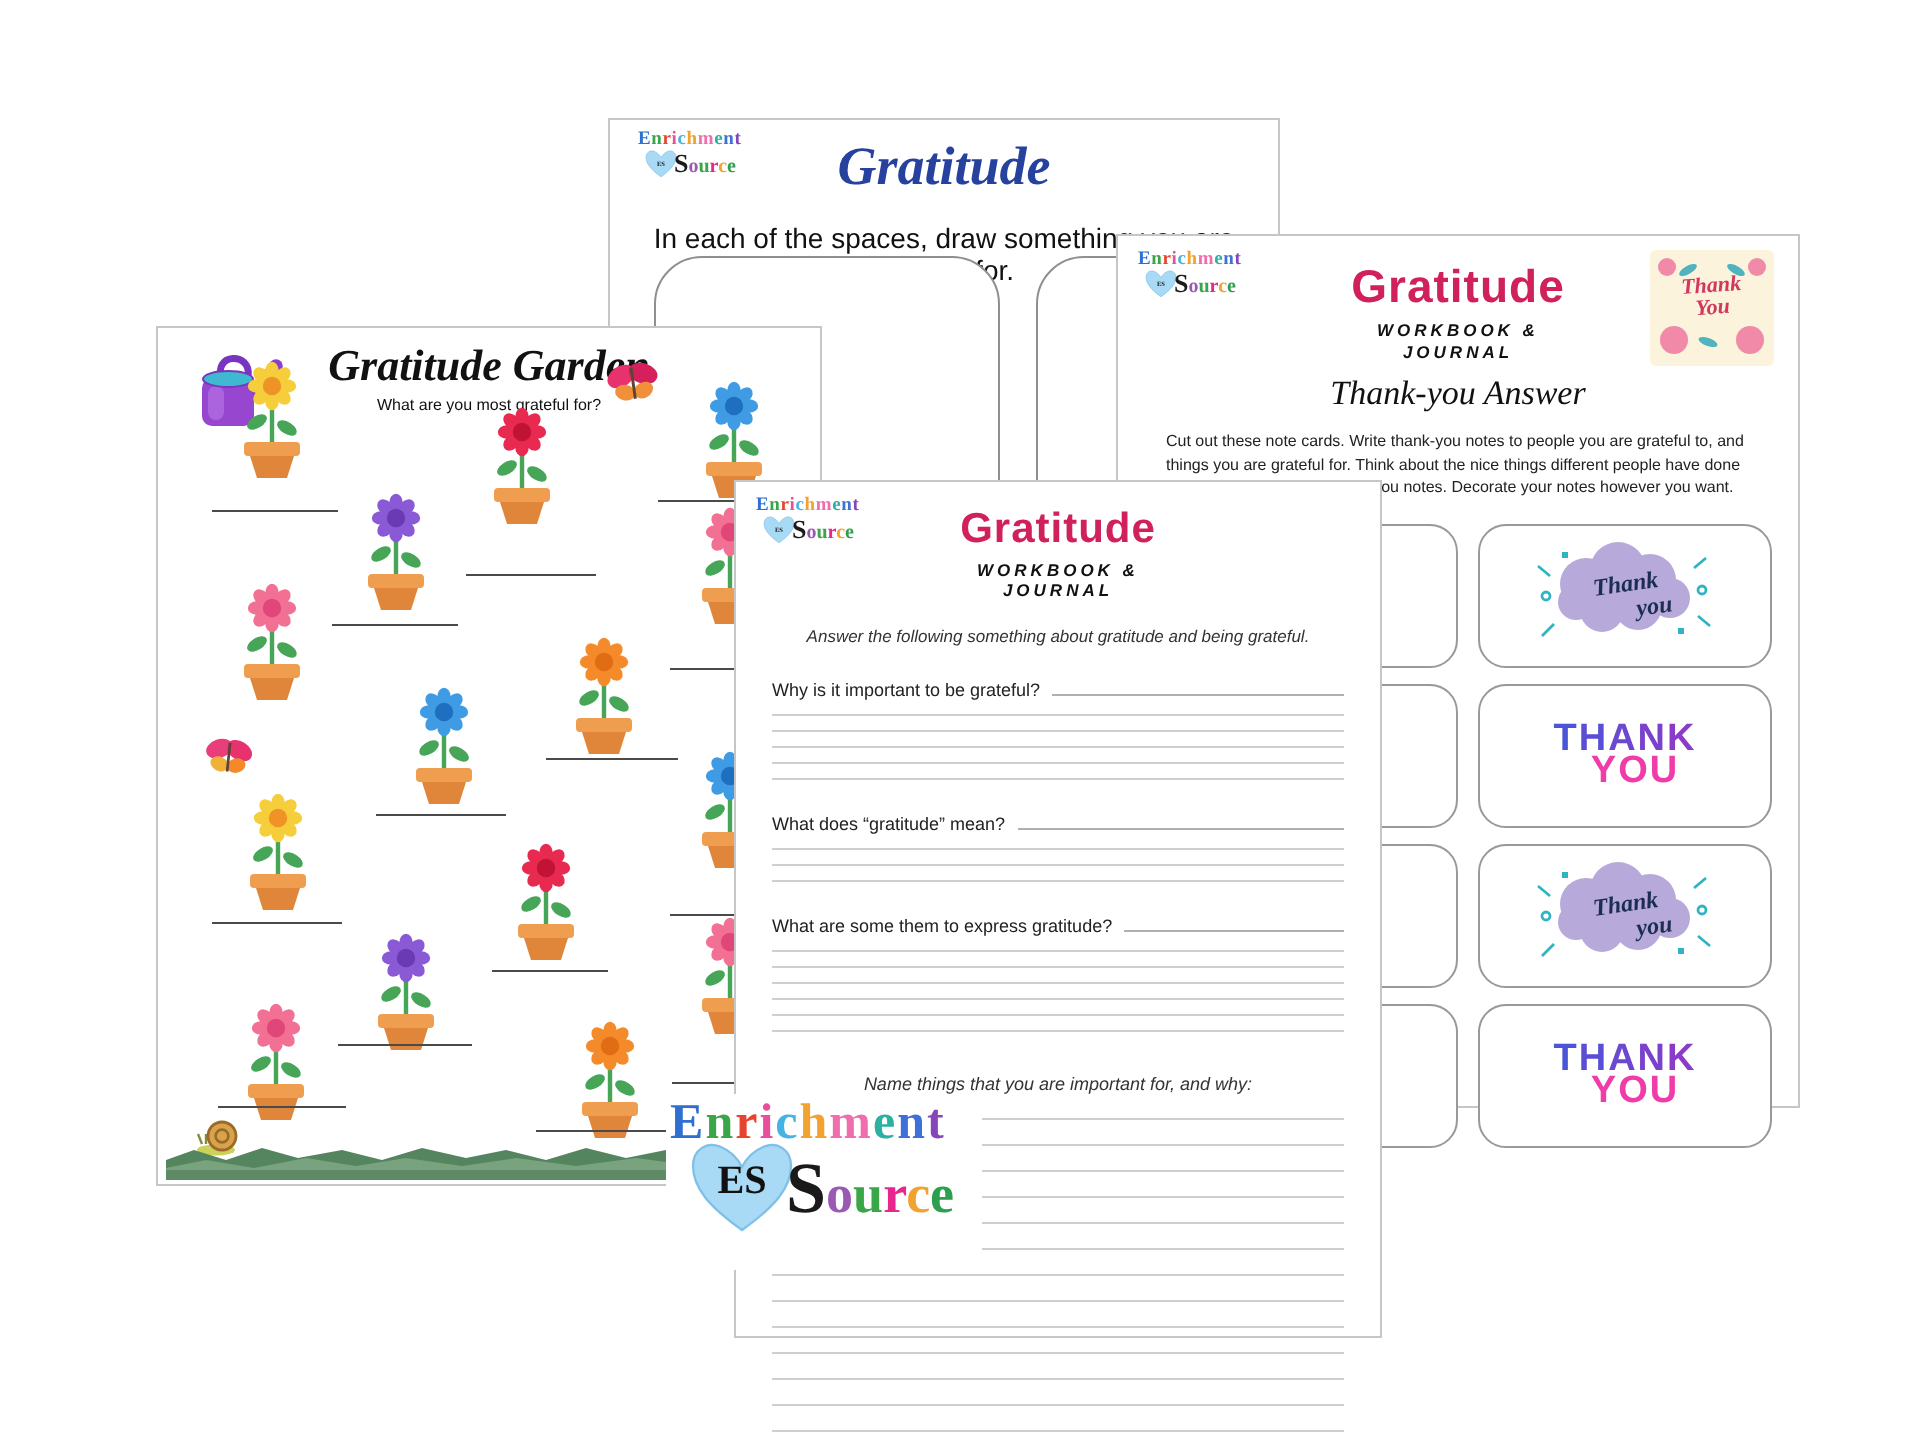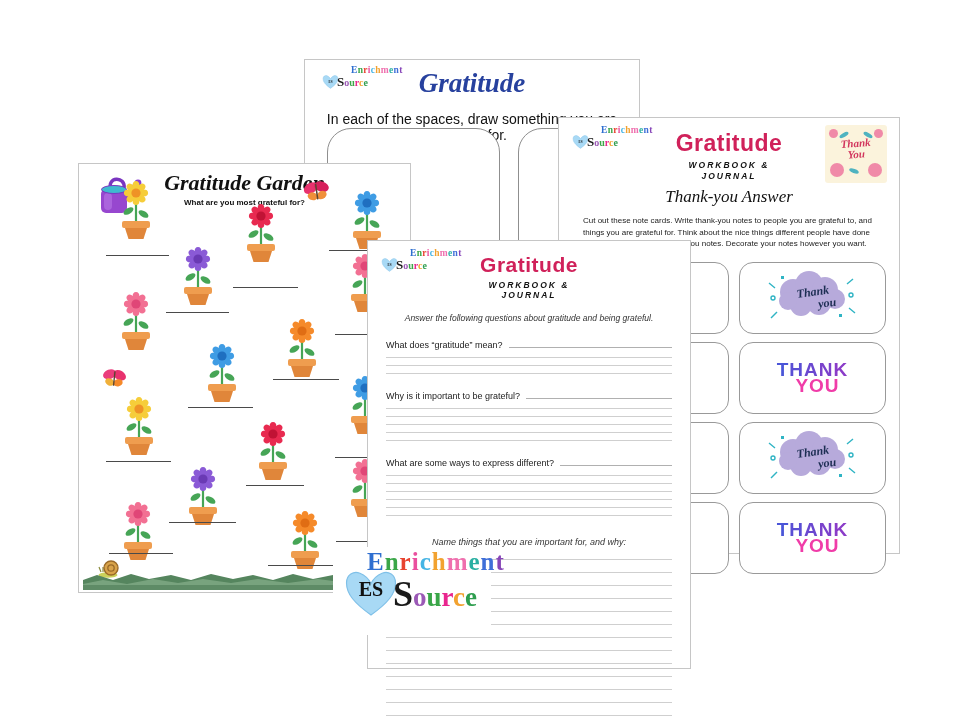--- a/index.html
+++ b/index.html
@@ -9,21 +9,21 @@
 
   
   #page-draw   {left:304px;top:59px; width:336px;height:420px;z-index:1;}
   #page-notes  {left:558px;top:117px;width:342px;height:437px;z-index:2;}
   #page-garden {left:78px; top:163px;width:333px;height:430px;z-index:3;}
   #page-journal{left:367px;top:240px;width:324px;height:429px;z-index:4;}
   #big-logo    {position:absolute;left:333px;top:547px;width:158px;height:88px;background:#fff;z-index:5;}
 
   
   .logo{font-family:cursive;font-weight:bold;line-height:1;}
-  .logo .row1{white-space:nowrap;margin-left:32px;}
+  .logo .row1{white-space:nowrap;}
   .logo .row2{display:flex;align-items:center;white-space:nowrap;}
   .logo.small{width:60px;}
   .logo.small .row1{font-size:9.5px;letter-spacing:.3px;}
   .logo.small .row2{margin-left:3px;margin-top:-2px;}
   .logo.small .row2 svg{width:17px;height:16px;}
   .logo.small .word2{font-size:10px;margin-left:-2px;}
   .logo.small .word2 .cap{font-size:13px;}
   .logo.big .row1{font-size:25px;letter-spacing:1px;}
   .logo.big .row2{margin-left:8px;margin-top:-6px;}
   .logo.big .row2 svg{width:56px;height:52px;}
@@ -58,21 +58,21 @@
          border-radius:3px;overflow:hidden;}
   .stamp .txt{position:absolute;left:0;right:0;top:13px;text-align:center;font-family:cursive;
               font-style:italic;font-weight:bold;font-size:11px;line-height:11px;color:#d2375e;
               transform:rotate(-4deg);}
   .stamp .blob{position:absolute;width:9px;height:9px;border-radius:50%;background:#f08aa8;}
   .stamp .leaf{position:absolute;width:10px;height:4px;border-radius:50%;background:#4fb3c0;}
 
   
   .g-title{position:absolute;left:0;right:0;top:6px;text-align:center;font-family:cursive;
            font-style:italic;font-weight:bold;font-size:22px;color:#111;}
-  .g-sub{position:absolute;left:0;right:0;top:34px;text-align:center;font-size:8px;color:#111;font-weight:bold;}
+  .g-sub{position:absolute;left:0;right:0;top:34px;text-align:center;font-size:8px;color:#111;}
   .flower{position:absolute;width:46px;height:60px;}
   .g-line{position:absolute;height:0;border-top:1.6px solid #4a4a4a;}
   .sprite{position:absolute;}
   #grass{position:absolute;left:4px;right:3px;bottom:2px;height:22px;}
 
   
   #journal-logo{left:10px;top:8px;}
   .j-title{margin-top:12px;text-align:center;font-weight:bold;font-size:21px;letter-spacing:.5px;}
   .j-wb{margin-top:3px;text-align:center;font-size:8.5px;font-weight:bold;font-style:italic;
         letter-spacing:2px;line-height:10px;color:#111;}
@@ -526,45 +526,45 @@
               <text x="24" y="25" text-anchor="middle" font-size="9.2" font-weight="bold" fill="#111" font-family="cursive">ES</text>
             </svg>
             <span class="word2"><span class="cap" style="color: rgb(26, 26, 26);">S</span><span style="color: rgb(155, 89, 182);">o</span><span style="color: rgb(58, 166, 72);">u</span><span style="color: rgb(233, 37, 142);">r</span><span style="color: rgb(242, 162, 48);">c</span><span style="color: rgb(46, 158, 79);">e</span></span>
           </div>
         </div>
       </div>
     <div class="j-title tred">Gratitude</div>
     <div class="j-wb">
       <span>WORKBOOK &amp;</span><br><span>JOURNAL</span>
     </div>
-    <div class="j-instr">Answer the following questions about gratitude and being grateful.</div>
+    <div class="j-instr">Answer the following something about gratitude and being grateful.</div>
     <div class="j-body" id="journal-body">
+        <div class="q">
+          <div class="q-row">
+            <span>Why is it important to be grateful?</span>
+            <span class="q-fill"></span>
+          </div>
+          <div class="w-line"></div>
+          <div class="w-line"></div>
+          <div class="w-line"></div>
+          <div class="w-line"></div>
+          <div class="w-line"></div>
+        </div>
         <div class="q">
           <div class="q-row">
             <span>What does “gratitude” mean?</span>
             <span class="q-fill"></span>
           </div>
           <div class="w-line"></div>
           <div class="w-line"></div>
           <div class="w-line"></div>
         </div>
         <div class="q">
           <div class="q-row">
-            <span>Why is it important to be grateful?</span>
-            <span class="q-fill"></span>
-          </div>
-          <div class="w-line"></div>
-          <div class="w-line"></div>
-          <div class="w-line"></div>
-          <div class="w-line"></div>
-          <div class="w-line"></div>
-        </div>
-        <div class="q">
-          <div class="q-row">
-            <span>What are some ways to express different?</span>
+            <span>What are some them to express gratitude?</span>
             <span class="q-fill"></span>
           </div>
           <div class="w-line"></div>
           <div class="w-line"></div>
           <div class="w-line"></div>
           <div class="w-line"></div>
           <div class="w-line"></div>
           <div class="w-line"></div>
         </div>
         <div class="j-prompt">Name things that you are important for, and why:</div>

